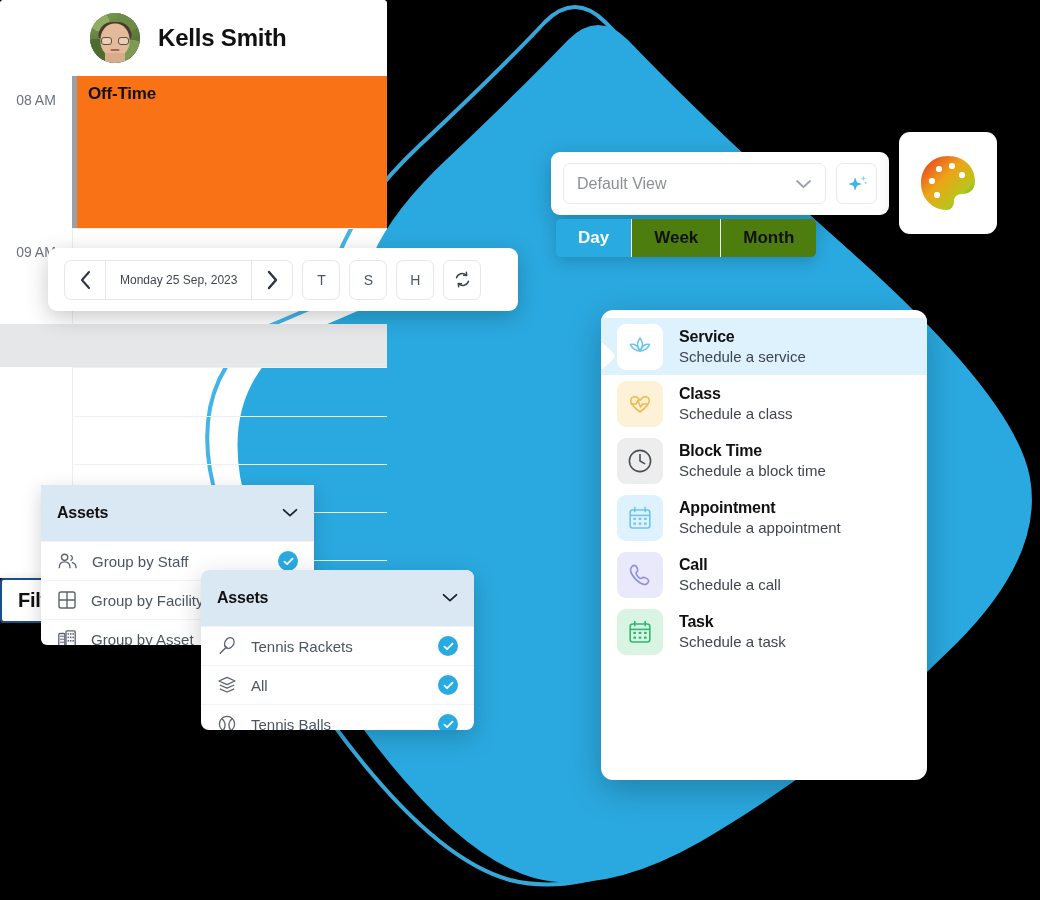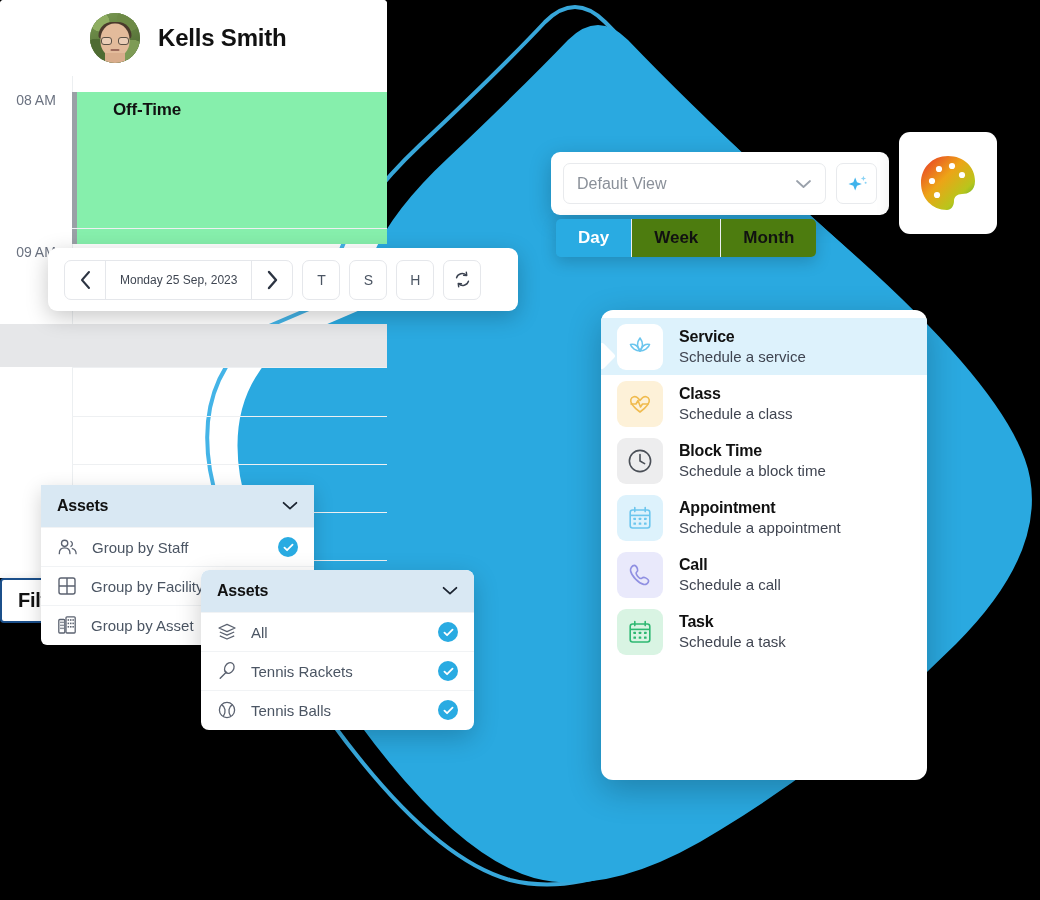--- a/index.html
+++ b/index.html
@@ -54,22 +54,22 @@
     width:9px; height:2px; background:#9b6a5a; border-radius:2px; }
   .avatar .neck { position:absolute; left:50%; bottom:0; transform:translateX(-50%);
     width:20px; height:10px; background:#d9ad8c; }
 
   .cal-name { font-size: 24px; font-weight: 700; color:#111; letter-spacing:-.2px; }
 
   .cal-body { position:relative; }
   .time-label { font-size: 14px; color:#6b7280; text-align:center; }
 
   .offtime {
-    position:absolute; left:72px; width: 315px; top:16px; height:152px;
-    background:#86efac; border-left: 5px solid #9aa0a6; padding-left: 25px;
+    position:absolute; left:72px; width: 315px; top:0; height:152px;
+    background:#f97316; border-left: 5px solid #9aa0a6;
   }
   .offtime-label { font-size:17px; font-weight:700; color:#111; padding:8px 0 0 11px; letter-spacing:-.2px;}
   .row-line { position:absolute; left:72px; right:0; height:1px; background:#eef0f2; }
   .grayband { position:absolute; left:0; right:0; background:#e6e7e9; }
   .vline { position:absolute; left:72px; top:0; bottom:0; width:1px; background:#eceff1; }
 
   
   #date-nav {
     left: 48px; top: 248px; width: 470px; height: 63px;
     border-radius: 9px; display:flex; align-items:center; padding: 0 16px;
@@ -122,21 +122,21 @@
     left:41px; top:417px; width:273px; height:45px; border:2.5px solid #1b4f8a;
     border-radius:4px; background:#fff; display:flex; align-items:center; padding: 0 10px 0 16px;
     box-shadow:0 3px 12px rgba(0,0,0,.18);
   }
   .filters-title { font-size:20px; font-weight:700; color:#111; flex:1; letter-spacing:-.3px;}
   .collapse-btn { width:36px; height:36px; border:1px solid #e5e7eb; border-radius:6px;
                   display:flex; align-items:center; justify-content:center; background:#fff; cursor:pointer; }
 
   #group-panel { left:41px; top:485px; width:273px; height:160px; border-radius:0 0 6px 6px;
                  box-shadow:0 6px 20px rgba(0,0,0,.18); overflow:hidden; }
-  .panel-head { height:42px; background:#d9e8f3; display:flex; align-items:center;
+  .panel-head { height:56px; background:#d9e8f3; display:flex; align-items:center;
                 justify-content:space-between; padding: 0 16px; cursor:pointer; }
   .panel-head-label { font-size:16px; font-weight:700; color:#111; letter-spacing:-.2px;}
   .opt-row { height:39px; display:flex; align-items:center; gap:14px; padding: 0 16px;
              border-top:1px solid #f1f3f5; cursor:pointer; }
   .opt-label { font-size:15px; color:#4b5563; flex:1; }
   .check { width:20px; height:20px; border-radius:50%; background:#29abe2; flex:none;
            display:flex; align-items:center; justify-content:center; }
 
   #assets-panel { left:201px; top:570px; width:273px; height:160px; border-radius:8px;
                   box-shadow:0 8px 26px rgba(0,0,0,.2); overflow:hidden; }
@@ -448,42 +448,42 @@
     <div class="panel-head">
       <span class="panel-head-label">Assets</span>
       <svg width="16" height="10" viewBox="0 0 16 10">
         <path d="M1.6 1.8 L8 7.6 L14.4 1.8" fill="none" stroke="#1c2430" stroke-width="1.8" stroke-linecap="round" stroke-linejoin="round"></path>
         </svg>
     </div>
 
     <div class="opt-row">
       <span>
         <svg width="20" height="20" viewBox="0 0 20 20">
-          <path d="M10 2.4 L18 6 L10 9.6 L2 6 Z" fill="none" stroke="#5b6270" stroke-width="1.3" stroke-linejoin="round"></path>
-          <path d="M2.8 10 L10 13.2 L17.2 10" fill="none" stroke="#5b6270" stroke-width="1.3" stroke-linejoin="round"></path>
-          <path d="M2.8 13.8 L10 17 L17.2 13.8" fill="none" stroke="#5b6270" stroke-width="1.3" stroke-linejoin="round"></path>
-        </svg>
-      </span>
-      <span class="opt-label">All</span>
+          <ellipse cx="12.3" cy="7" rx="4.4" ry="5.6" transform="rotate(33 12.3 7)" fill="none" stroke="#5b6270" stroke-width="1.3"></ellipse>
+          <path d="M9.2 11.2 L3.2 17.2" stroke="#5b6270" stroke-width="1.4" stroke-linecap="round"></path>
+          <path d="M10.1 12.1 L7.9 9.9" stroke="#5b6270" stroke-width="1.3" stroke-linecap="round"></path>
+        </svg>
+      </span>
+      <span class="opt-label">Tennis Rackets</span>
       <span class="check">
         <svg width="11" height="9" viewBox="0 0 12 10">
             <path d="M1.5 5.2 L4.4 8 L10.5 1.8" fill="none" stroke="#fff" stroke-width="2" stroke-linecap="round" stroke-linejoin="round"></path>
           </svg>
       </span>
     </div>
 
     <div class="opt-row">
       <span>
         <svg width="20" height="20" viewBox="0 0 20 20">
-          <ellipse cx="12.3" cy="7" rx="4.4" ry="5.6" transform="rotate(33 12.3 7)" fill="none" stroke="#5b6270" stroke-width="1.3"></ellipse>
-          <path d="M9.2 11.2 L3.2 17.2" stroke="#5b6270" stroke-width="1.4" stroke-linecap="round"></path>
-          <path d="M10.1 12.1 L7.9 9.9" stroke="#5b6270" stroke-width="1.3" stroke-linecap="round"></path>
-        </svg>
-      </span>
-      <span class="opt-label">Tennis Rackets</span>
+          <path d="M10 2.4 L18 6 L10 9.6 L2 6 Z" fill="none" stroke="#5b6270" stroke-width="1.3" stroke-linejoin="round"></path>
+          <path d="M2.8 10 L10 13.2 L17.2 10" fill="none" stroke="#5b6270" stroke-width="1.3" stroke-linejoin="round"></path>
+          <path d="M2.8 13.8 L10 17 L17.2 13.8" fill="none" stroke="#5b6270" stroke-width="1.3" stroke-linejoin="round"></path>
+        </svg>
+      </span>
+      <span class="opt-label">All</span>
       <span class="check">
         <svg width="11" height="9" viewBox="0 0 12 10">
             <path d="M1.5 5.2 L4.4 8 L10.5 1.8" fill="none" stroke="#fff" stroke-width="2" stroke-linecap="round" stroke-linejoin="round"></path>
           </svg>
       </span>
     </div>
 
     <div class="opt-row">
       <span>
         <svg width="20" height="20" viewBox="0 0 20 20">

